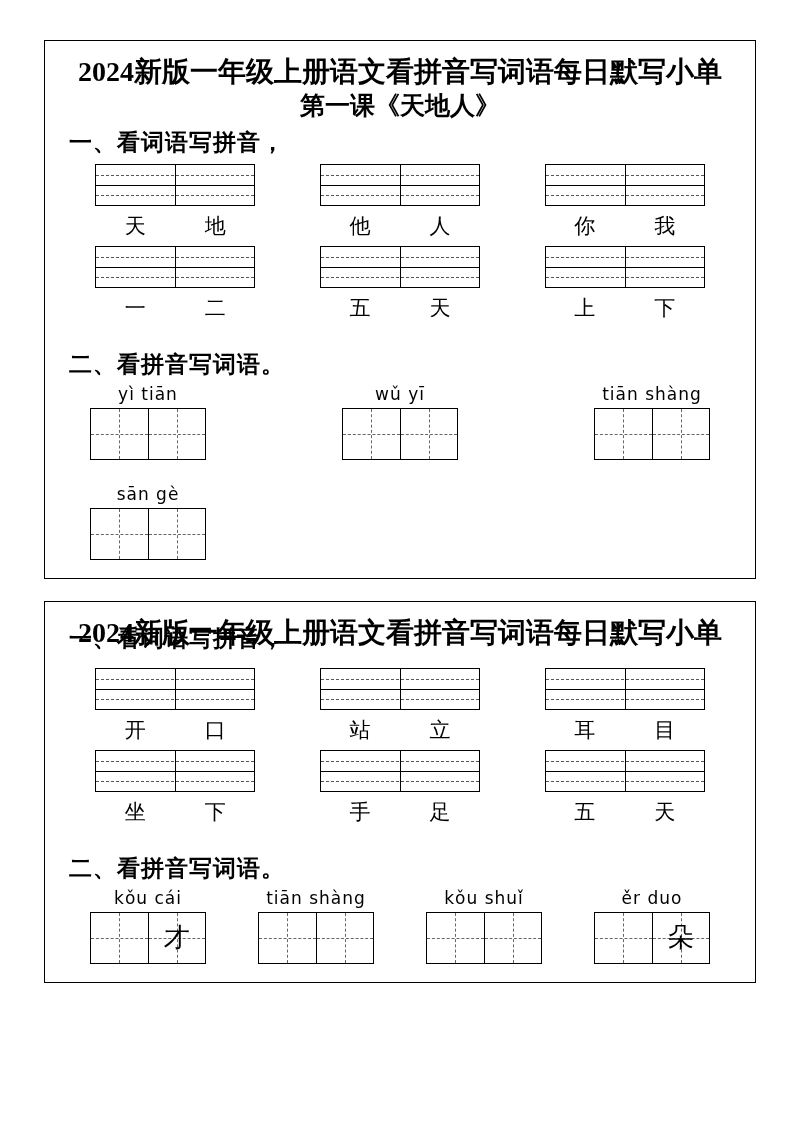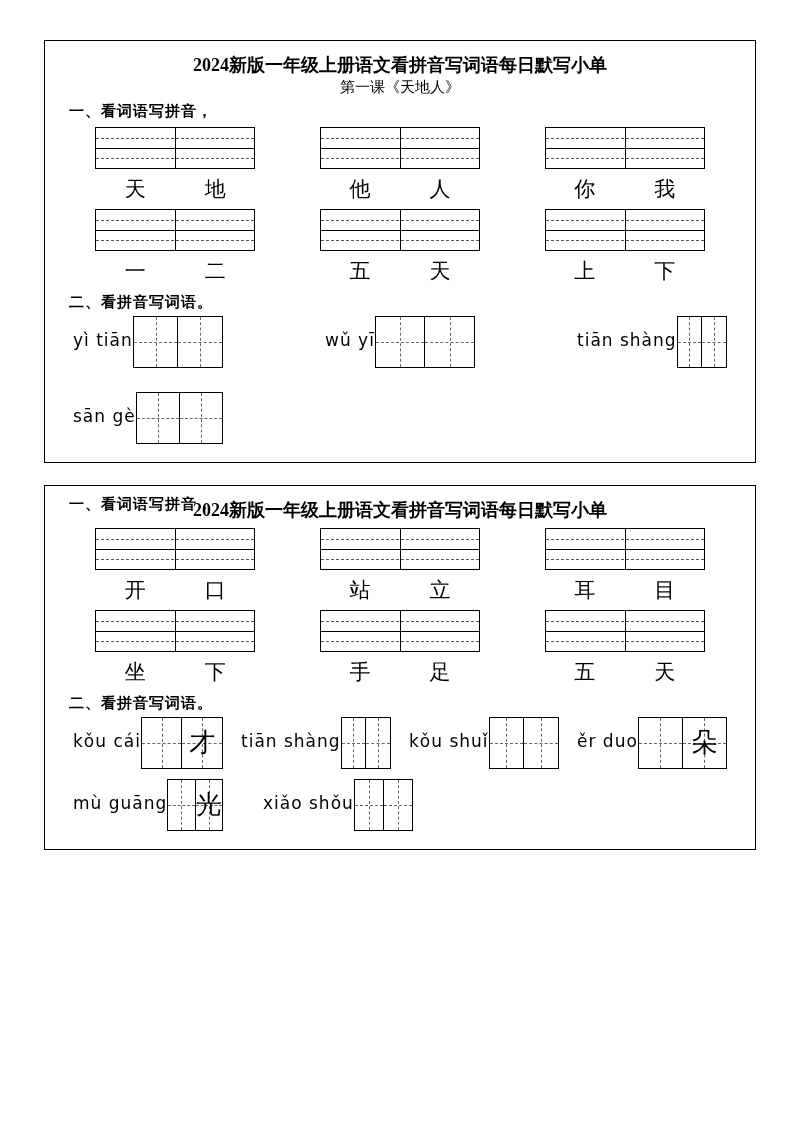--- a/index.html
+++ b/index.html
@@ -28,42 +28,42 @@
   }
   .sheet {
     width: 712px;
     border: 1px solid #000;
     box-sizing: border-box;
     padding: 14px 18px 18px 18px;
     position: relative;
   }
   .sheet-title {
     text-align: center;
-    font-size: 18px;
+    font-size: 28px;
     font-weight: 700;
     letter-spacing: 0px;
     line-height: 1.18;
     white-space: nowrap;
   }
   .sheet-subtitle {
     text-align: center;
-    font-size: 15px;
-    font-weight: 400;
+    font-size: 25px;
+    font-weight: 700;
     line-height: 1.3;
     margin-top: 2px;
     font-family: "Liberation Serif", serif;
   }
   .section-head {
-    font-size: 15px;
+    font-size: 23px;
     font-weight: 700;
     margin: 4px 0 2px 6px;
     letter-spacing: 1px;
   }
   .s2-head {
-    margin-top: 8px;
+    margin-top: 27px;
   }
   
   .row {
     display: flex;
     justify-content: space-around;
     align-items: flex-start;
     margin-top: 6px;
   }
   .pair {
     width: 190px;
@@ -117,21 +117,21 @@
   
   .row2 {
     display: flex;
     justify-content: space-between;
     padding: 0 10px;
     margin-top: 4px;
   }
   .item2 {
     width: 150px;
     display: flex;
-    flex-direction: row;
+    flex-direction: column;
     align-items: center;
   }
   .pinyin-text {
     font-family: "DejaVu Sans", sans-serif;
     font-size: 17px;
     letter-spacing: 1px;
     margin-bottom: 4px;
     white-space: nowrap;
   }
   .tianzi {
@@ -449,41 +449,17 @@
           <div class="tz-cell">
               <span class="tz-char"></span>
             </div>
           <div class="tz-cell">
               <span class="tz-char">朵</span>
             </div>
         </div>
       </div>
     </div>
 
-    <div class="row2" style="margin-top:10px; justify-content:flex-start; gap:40px;">
-      <div class="item2">
-        <div class="pinyin-text">mù guāng</div>
-        <div class="tianzi">
-          <div class="tz-cell">
-              <span class="tz-char"></span>
-            </div>
-          <div class="tz-cell">
-              <span class="tz-char">光</span>
-            </div>
-        </div>
-      </div>
-      <div class="item2">
-        <div class="pinyin-text">xiǎo shǒu</div>
-        <div class="tianzi">
-          <div class="tz-cell">
-              <span class="tz-char"></span>
-            </div>
-          <div class="tz-cell">
-              <span class="tz-char"></span>
-            </div>
-        </div>
-      </div>
-    </div>
 
     <div class="wm"></div>
   </div>
 
 </div>
 
 </body></html>

